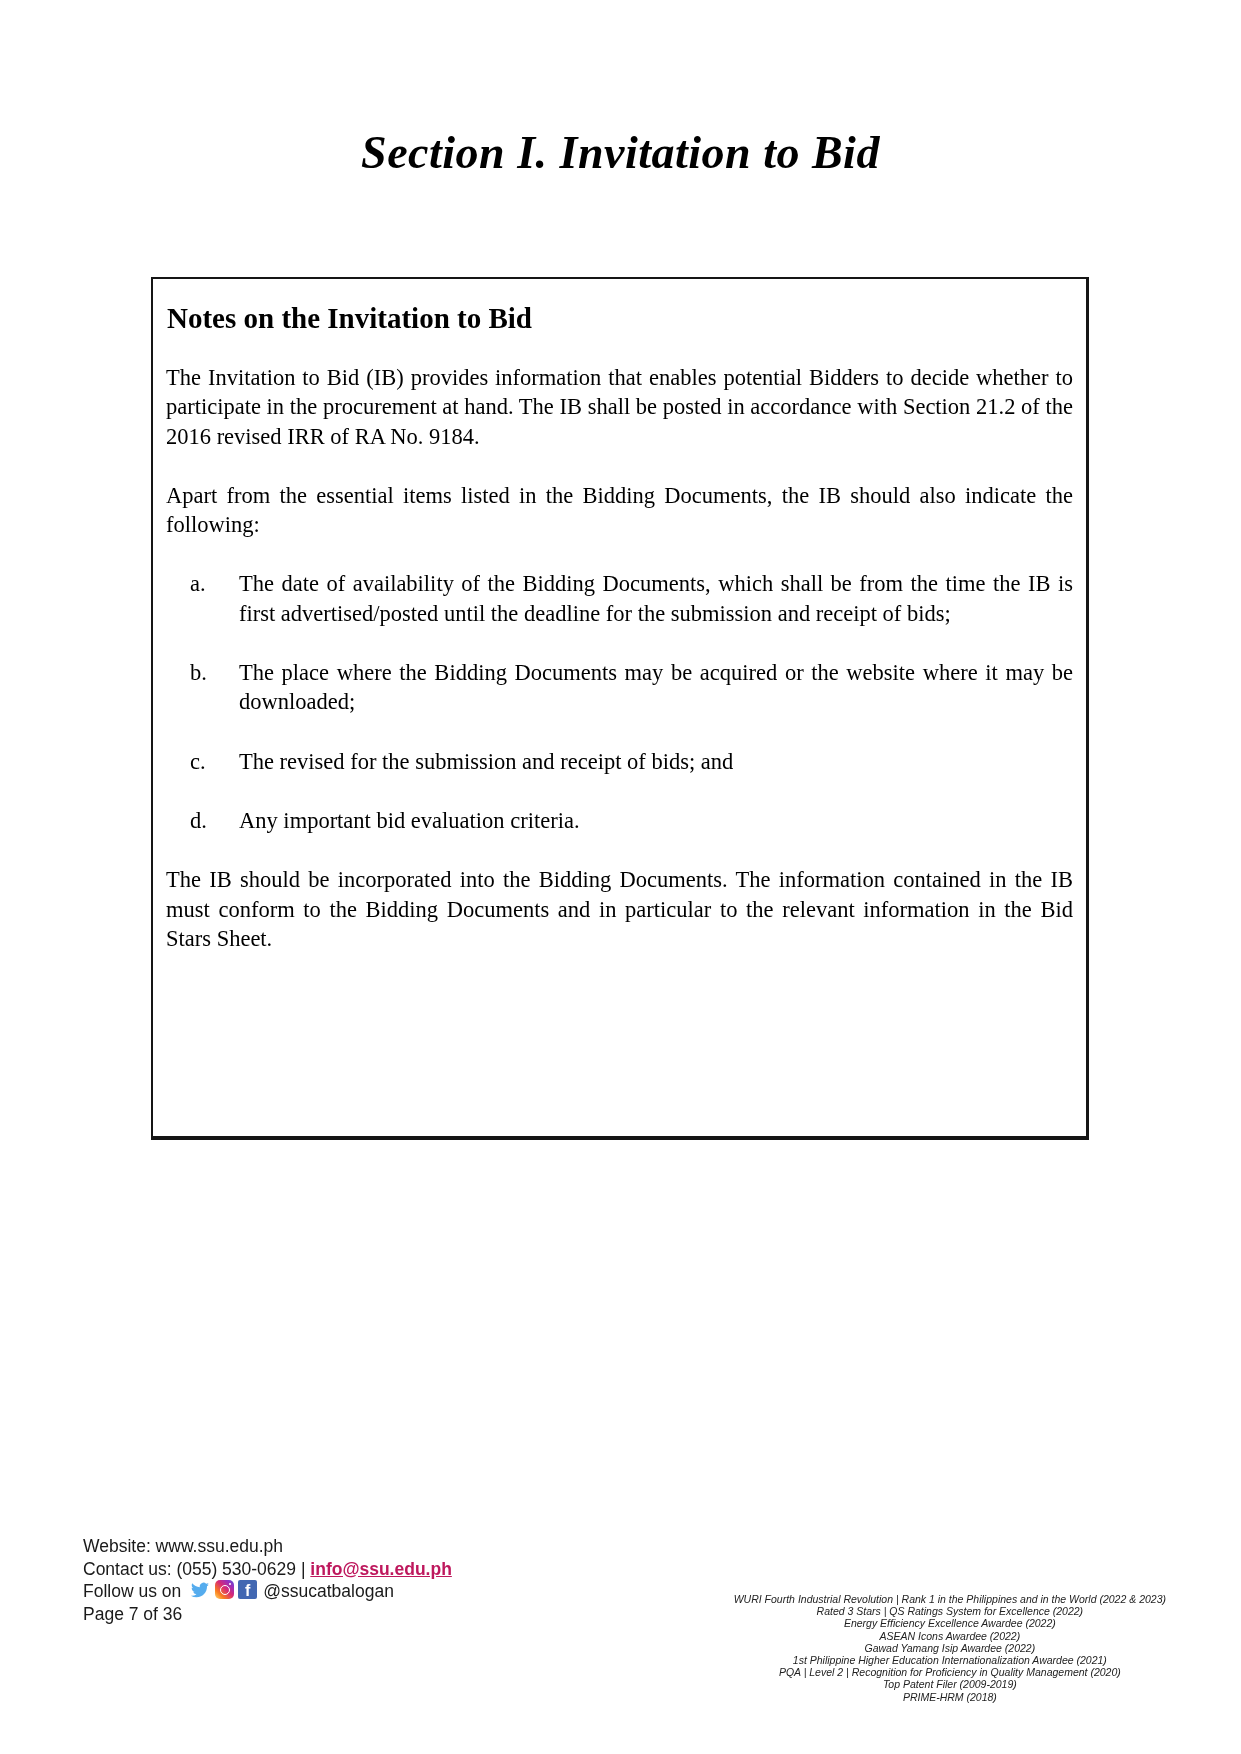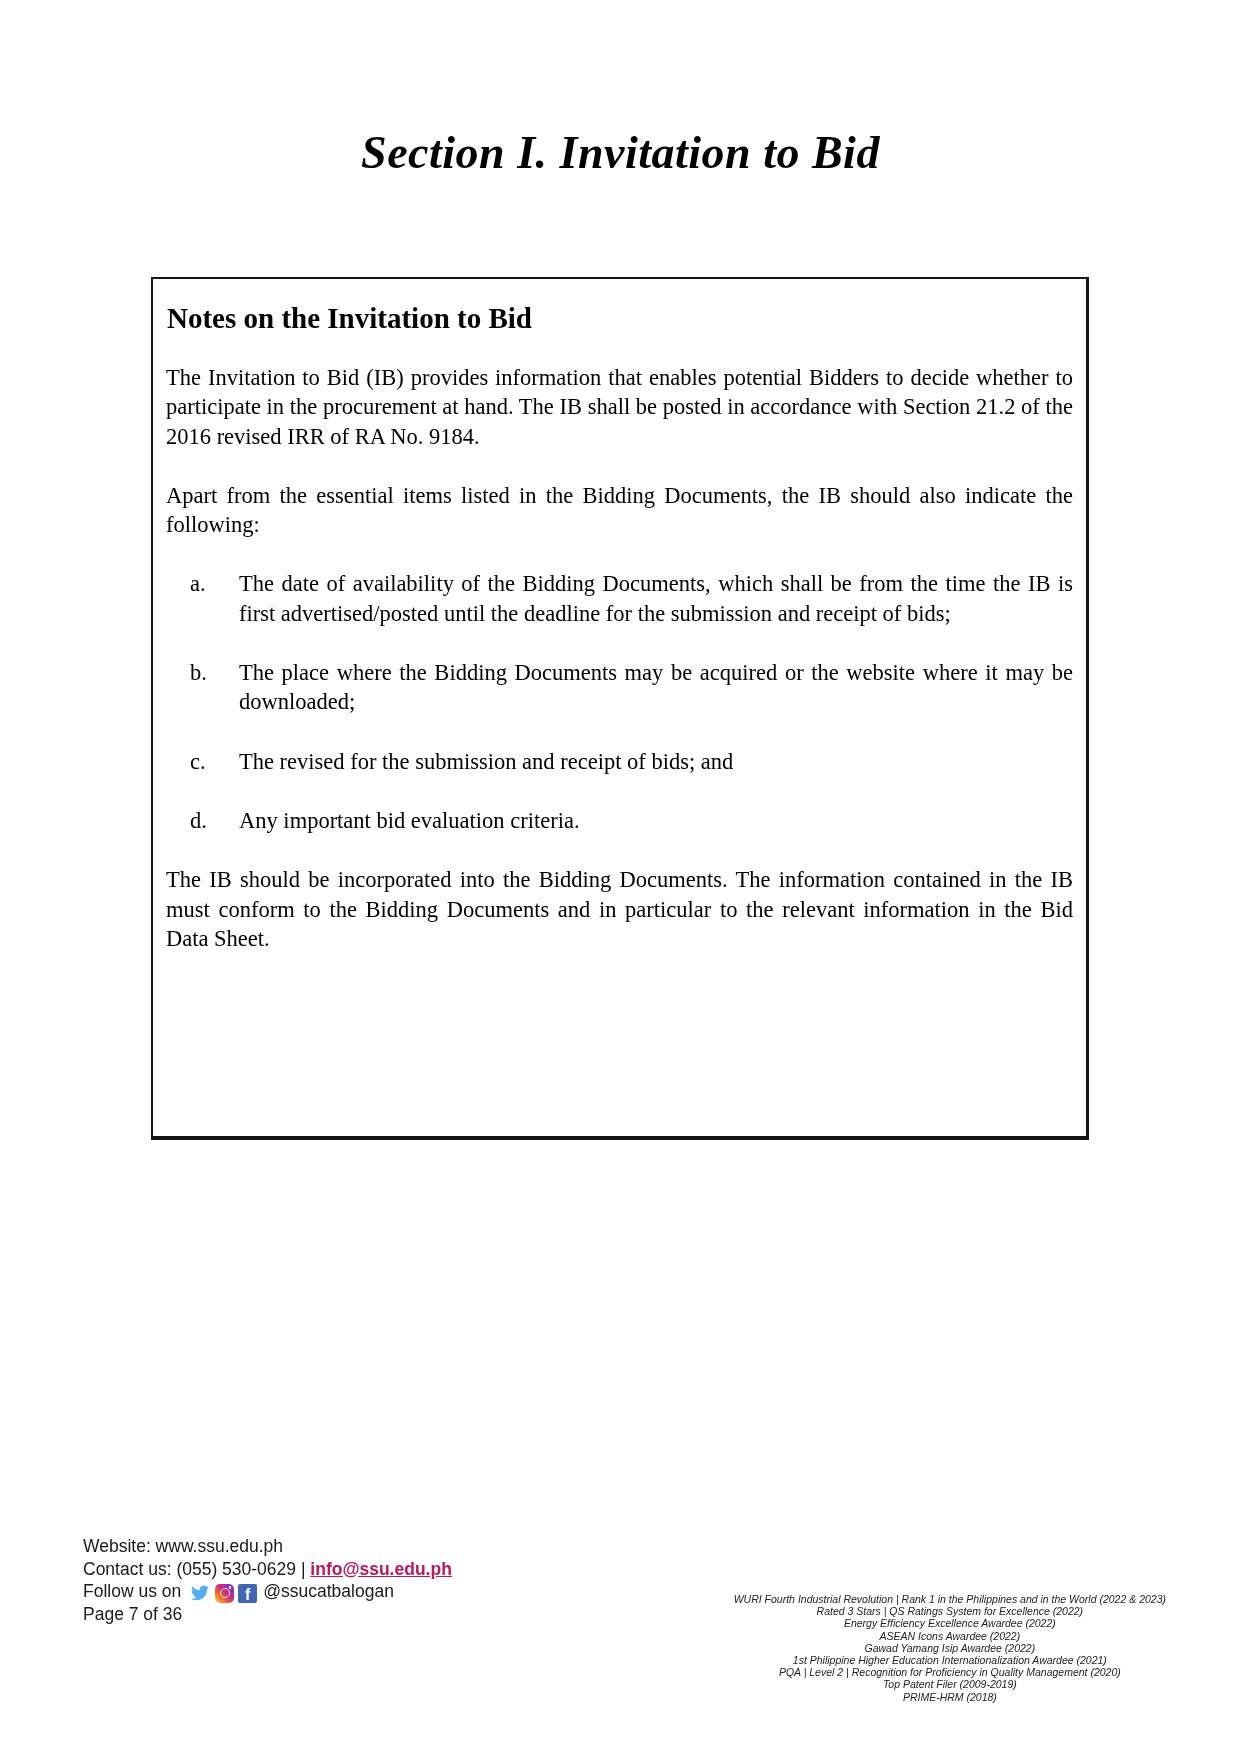--- a/index.html
+++ b/index.html
@@ -70,21 +70,21 @@
   .footer-left {
     position: absolute;
     left: 83px;
     top: 1535px;
     font-family: "Liberation Sans", sans-serif;
     font-size: 17.5px;
     line-height: 22.5px;
     color: #1a1a1a;
   }
   .footer-left .row { white-space: nowrap; }
-  .follow-row { display: flex; align-items: flex-end; height: 22.5px; }
+  .follow-row { display: flex; align-items: flex-start; height: 22.5px; }
   .email-link {
     font-weight: bold;
     text-decoration: underline;
     color: #be185d;
   }
   .social-icons { display: inline-flex; align-items: center; gap: 4px; margin: 0 6px 0 8px; }
   .icon-twitter { width: 22px; height: 18px; display: inline-block; }
   .icon-ig {
     position: relative;
     width: 19px; height: 19px;
@@ -155,21 +155,21 @@
     </div>
     <div class="list-item">
       <span class="li-label">c.</span>
       <span class="li-text">The revised for the submission and receipt of bids; and</span>
     </div>
     <div class="list-item">
       <span class="li-label">d.</span>
       <span class="li-text">Any important bid evaluation criteria.</span>
     </div>
 
-    <p>The IB should be incorporated into the Bidding Documents. The information contained in the IB must conform to the Bidding Documents and in particular to the relevant information in the Bid Data Sheet.</p>
+    <p>The IB should be incorporated into the Bidding Documents. The information contained in the IB must conform to the Bidding Documents and in particular to the relevant information in the Bid Stars Sheet.</p>
   </section>
 
   <div class="footer-left">
     <div class="row">Website: www.ssu.edu.ph</div>
     <div class="row"><span>Contact us: (055) 530-0629 | </span><span class="email-link">info@ssu.edu.ph</span></div>
     <div class="row follow-row">
       <span>Follow us on</span>
       <span class="social-icons">
         <svg class="icon-twitter" viewBox="0 0 24 24">
             <path fill="#55acee" d="M23.953 4.57a10 10 0 0 1-2.825.775 4.958 4.958 0 0 0 2.163-2.723 9.99 9.99 0 0 1-3.127 1.195 4.92 4.92 0 0 0-8.384 4.482C7.69 8.095 4.067 6.13 1.64 3.162a4.822 4.822 0 0 0-.666 2.475c0 1.71.87 3.213 2.188 4.096a4.904 4.904 0 0 1-2.228-.616v.06a4.923 4.923 0 0 0 3.946 4.827 4.996 4.996 0 0 1-2.212.085 4.936 4.936 0 0 0 4.604 3.417A9.867 9.867 0 0 1 .96 19.61c-.39 0-.779-.023-1.17-.067a13.995 13.995 0 0 0 7.557 2.209c9.053 0 13.998-7.496 13.998-13.985 0-.21 0-.42-.015-.63a9.935 9.935 0 0 0 2.46-2.548z"></path>

